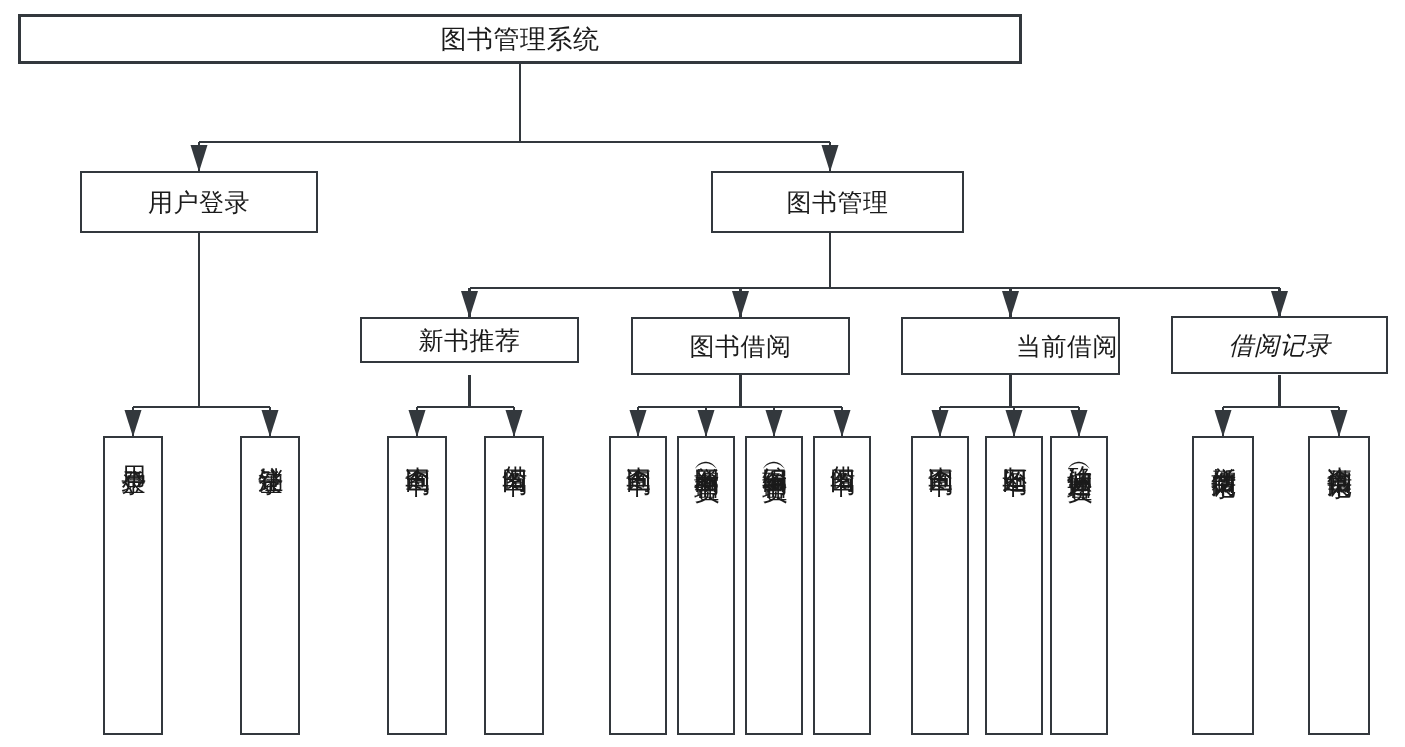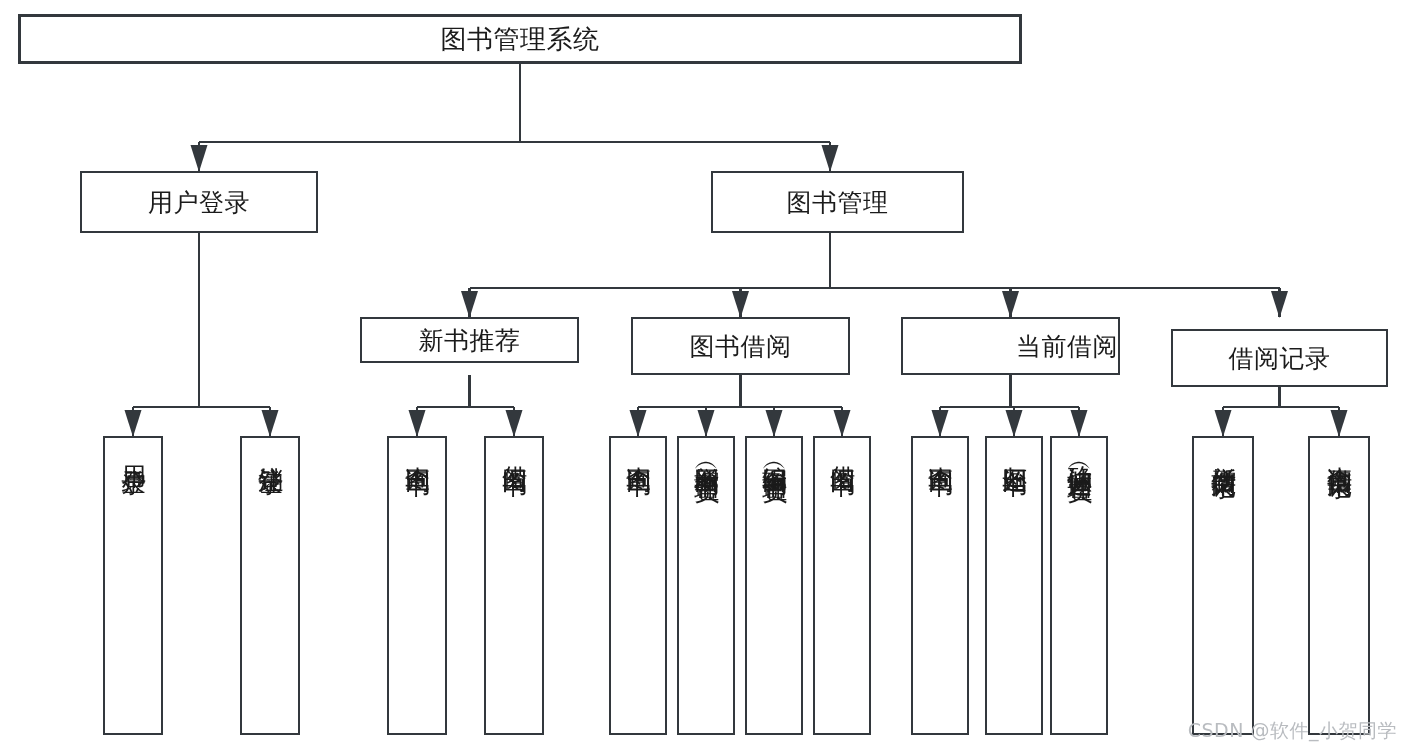--- a/index.html
+++ b/index.html
@@ -151,21 +151,21 @@
       </div>
       <div class="node horizontal" style="left: 360px; top: 317px; width: 219px; height: 46px;">
         <span class="node-label">新书推荐</span>
       </div>
       <div class="node horizontal" style="left: 631px; top: 317px; width: 219px; height: 58px;">
         <span class="node-label">图书借阅</span>
       </div>
       <div class="node horizontal" style="left: 901px; top: 317px; width: 219px; height: 58px; justify-content: flex-end;">
         <span class="node-label">当前借阅</span>
       </div>
-      <div class="node horizontal" style="left: 1171px; top: 329px; width: 217px; height: 58px;">
+      <div class="node horizontal" style="left: 1171px; top: 316px; width: 217px; height: 58px; font-style: italic;">
         <span class="node-label">借阅记录</span>
       </div>
       <div class="node vertical" style="left: 103px; top: 436px; width: 60px; height: 299px;">
         <span class="node-label">用户登录</span>
       </div>
       <div class="node vertical" style="left: 240px; top: 436px; width: 60px; height: 299px;">
         <span class="node-label">注销登录</span>
       </div>
       <div class="node vertical" style="left: 387px; top: 436px; width: 60px; height: 299px;">
         <span class="node-label">查询图书</span>
@@ -195,14 +195,13 @@
         <span class="node-label">确认归还（管理员）</span>
       </div>
       <div class="node vertical" style="left: 1192px; top: 436px; width: 62px; height: 299px;">
         <span class="node-label">新增借阅记录</span>
       </div>
       <div class="node vertical" style="left: 1308px; top: 436px; width: 62px; height: 299px;">
         <span class="node-label">查询借阅记录</span>
       </div>
     </div>
 
-  <div id="watermark">CSDN @软件_小贺同学</div>
 </div>
 
 </body></html>

